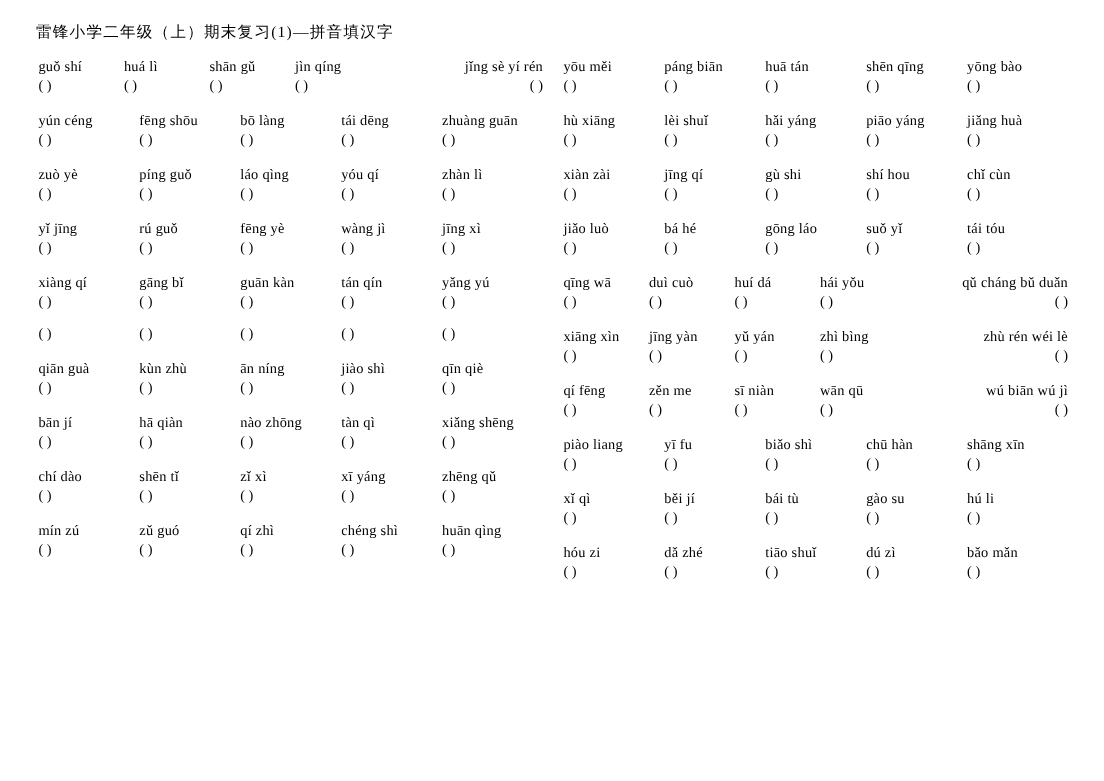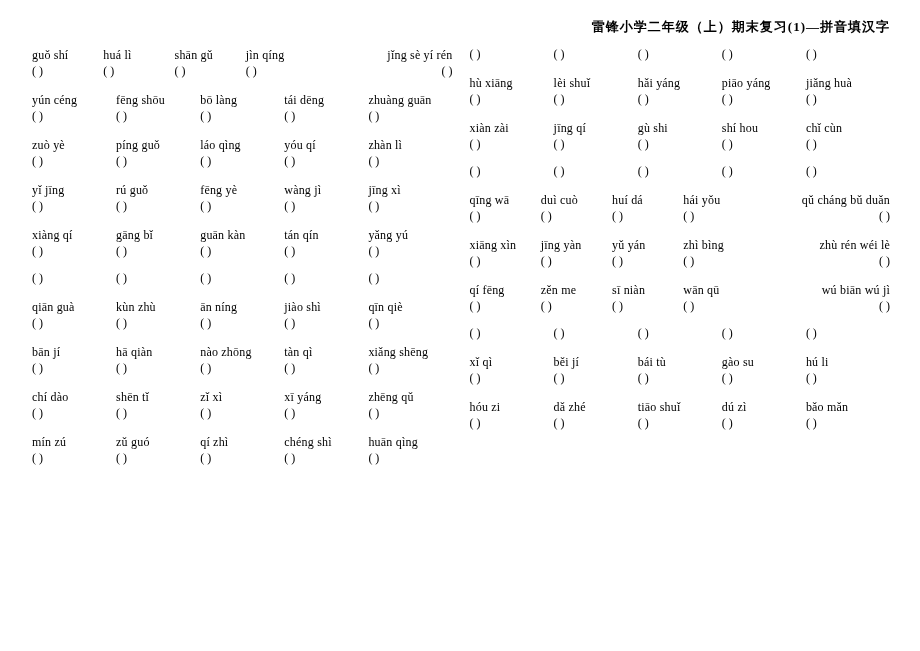--- a/index.html
+++ b/index.html
@@ -11,23 +11,23 @@
     font-family: "SimSun", "宋体", serif;
     color: #000;
     font-size: 12px;
     overflow: hidden;
   }
   .page {
     padding: 18px 30px 0 30px;
     box-sizing: border-box;
   }
   .title {
-    text-align: right;
+    text-align: left;
     font-size: 13px;
-    font-weight: bold;
+    font-weight: normal;
     margin-bottom: 8px;
     letter-spacing: 1px;
   }
   .columns {
     display: flex;
     gap: 15px;
   }
   .col {
     flex: 1;
     min-width: 0;
@@ -224,20 +224,27 @@
             <div class="entry"><span class="blank">(        )</span></div>
             <div class="entry"><span class="blank">(        )</span></div>
             <div class="entry"><span class="blank">(        )</span></div>
             <div class="entry"><span class="blank">(        )</span></div>
             <div class="entry"><span class="blank">(        )</span></div>
           </div>
         </div>
       </div>
     <div class="col" id="right-col">
         <div class="row">
+          <div class="pinyin-line">
+            <div class="entry"><span class="py">yōu měi</span></div>
+            <div class="entry"><span class="py">páng biān</span></div>
+            <div class="entry"><span class="py">huā tán</span></div>
+            <div class="entry"><span class="py">shēn qīng</span></div>
+            <div class="entry"><span class="py">yōng bào</span></div>
+          </div>
           <div class="answer-line">
             <div class="entry"><span class="blank">(        )</span></div>
             <div class="entry"><span class="blank">(        )</span></div>
             <div class="entry"><span class="blank">(        )</span></div>
             <div class="entry"><span class="blank">(        )</span></div>
             <div class="entry"><span class="blank">(        )</span></div>
           </div>
         </div>
         <div class="row">
           <div class="pinyin-line">
@@ -265,20 +272,27 @@
           </div>
           <div class="answer-line">
             <div class="entry"><span class="blank">(        )</span></div>
             <div class="entry"><span class="blank">(        )</span></div>
             <div class="entry"><span class="blank">(        )</span></div>
             <div class="entry"><span class="blank">(        )</span></div>
             <div class="entry"><span class="blank">(        )</span></div>
           </div>
         </div>
         <div class="row">
+          <div class="pinyin-line">
+            <div class="entry"><span class="py">jiǎo luò</span></div>
+            <div class="entry"><span class="py">bá hé</span></div>
+            <div class="entry"><span class="py">gōng láo</span></div>
+            <div class="entry"><span class="py">suǒ yǐ</span></div>
+            <div class="entry"><span class="py">tái tóu</span></div>
+          </div>
           <div class="answer-line">
             <div class="entry"><span class="blank">(        )</span></div>
             <div class="entry"><span class="blank">(        )</span></div>
             <div class="entry"><span class="blank">(        )</span></div>
             <div class="entry"><span class="blank">(        )</span></div>
             <div class="entry"><span class="blank">(        )</span></div>
           </div>
         </div>
         <div class="row">
           <div class="pinyin-line">
@@ -322,20 +336,27 @@
           </div>
           <div class="answer-line">
             <div class="entry"><span class="blank">(        )</span></div>
             <div class="entry"><span class="blank">(        )</span></div>
             <div class="entry"><span class="blank">(        )</span></div>
             <div class="entry"><span class="blank">(        )</span></div>
             <div class="entry wider"><span class="blank">(              )</span></div>
           </div>
         </div>
         <div class="row">
+          <div class="pinyin-line">
+            <div class="entry"><span class="py">piào liang</span></div>
+            <div class="entry"><span class="py">yī fu</span></div>
+            <div class="entry"><span class="py">biǎo shì</span></div>
+            <div class="entry"><span class="py">chū hàn</span></div>
+            <div class="entry"><span class="py">shāng xīn</span></div>
+          </div>
           <div class="answer-line">
             <div class="entry"><span class="blank">(        )</span></div>
             <div class="entry"><span class="blank">(        )</span></div>
             <div class="entry"><span class="blank">(        )</span></div>
             <div class="entry"><span class="blank">(        )</span></div>
             <div class="entry"><span class="blank">(        )</span></div>
           </div>
         </div>
         <div class="row">
           <div class="pinyin-line">

